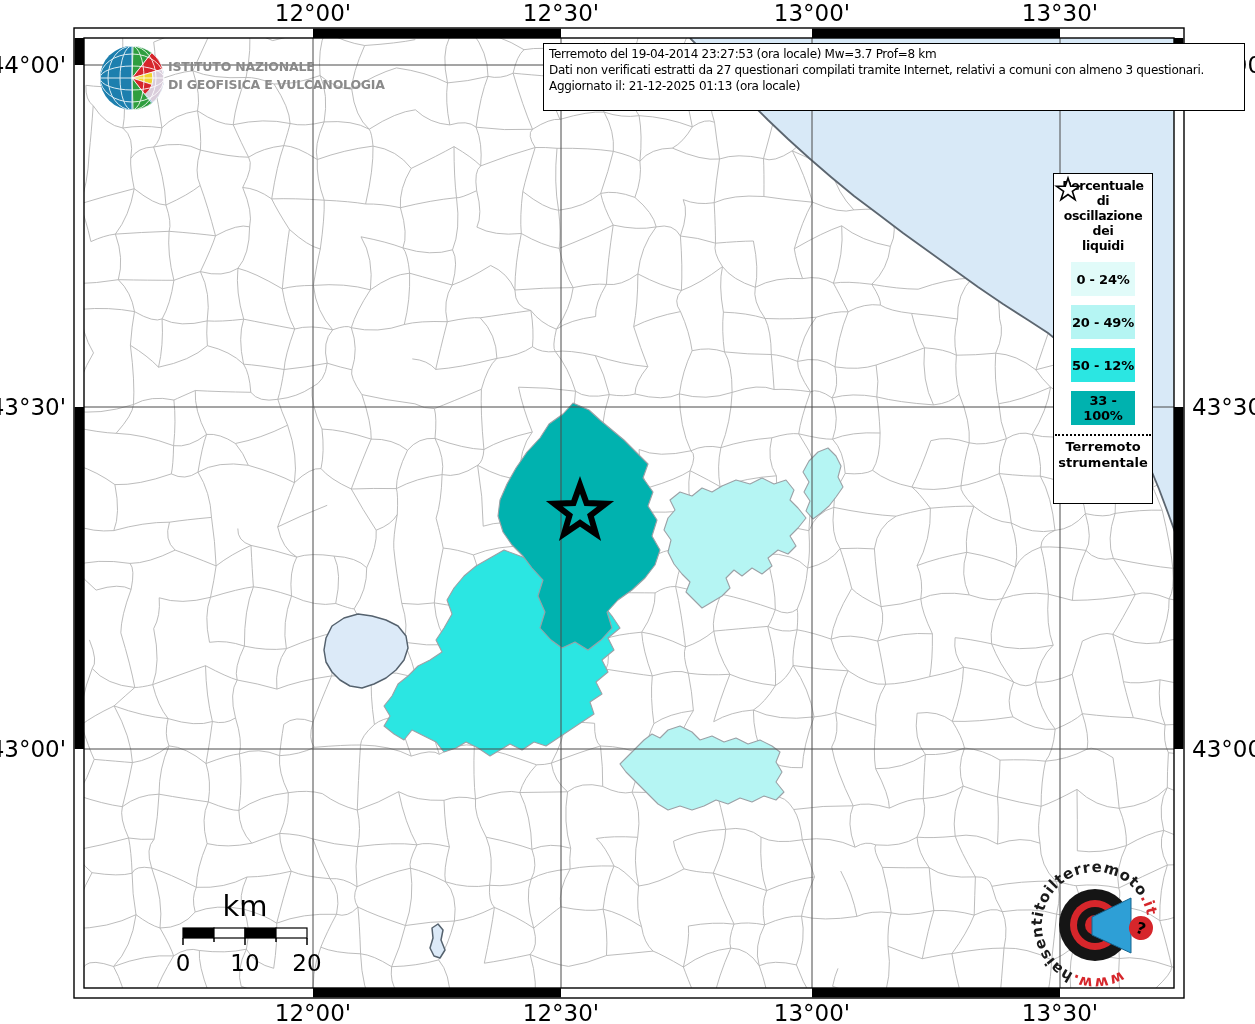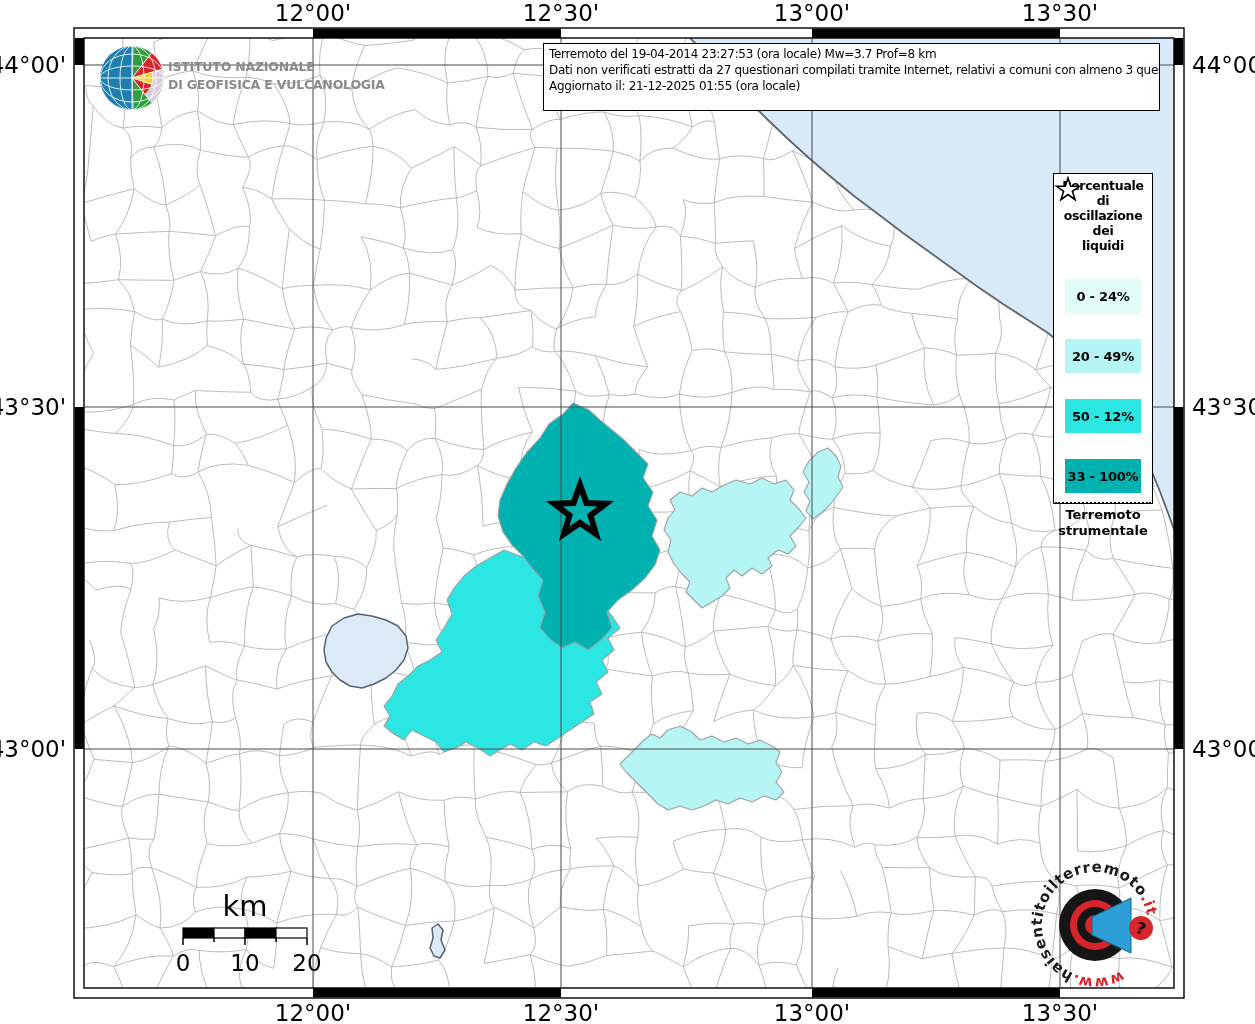--- a/index.html
+++ b/index.html
@@ -1,26 +1,26 @@
 <!DOCTYPE html>
 <html><head>
 <meta charset="utf-8">
 <style>
   html,body{margin:0;padding:0;background:#fff;}
   .stage{position:relative;width:1255px;height:1024px;background:#fff;overflow:hidden;
          font-family:"DejaVu Sans","Liberation Sans",sans-serif;}
   svg{position:absolute;left:0;top:0;}
-  .infobox{position:absolute;left:543px;top:43px;width:617px;height:68px;box-sizing:border-box;
+  .infobox{position:absolute;left:543px;top:43px;width:702px;height:68px;box-sizing:border-box;
            background:#fff;border:1.4px solid #000;z-index:3;padding:2px 5px;overflow:hidden;}
   .infobox div{font-size:12px;line-height:16.2px;letter-spacing:-0.3px;color:#000;white-space:nowrap;}
   .legend{position:absolute;left:1053px;top:173px;width:100px;height:331px;box-sizing:border-box;
           background:#fff;border:1.4px solid #000;z-index:3;text-align:center;color:#000;}
   .legend-title{font-weight:bold;font-size:12.5px;line-height:15px;letter-spacing:-0.3px;
                 white-space:pre-line;margin-top:4px;}
-  .swatch{width:76px;height:34px;margin:26px auto 0;display:flex;align-items:center;justify-content:center;
+  .swatch{width:64px;height:34px;margin:9px auto 0;display:flex;align-items:center;justify-content:center;
           font-weight:bold;font-size:13px;letter-spacing:-0.2px;}
   .legend-divider{border-top:2px dotted #000;margin:9px 1px 3px;}
   .epicenter-label{font-weight:bold;font-size:13px;line-height:16px;white-space:pre-line;}
   .legend-star{margin-top:1px;}
   text{fill:#000;}
   .coordlbl{font-size:23px;}
   .sb-num{font-size:23px;text-anchor:middle;}
   .sb-km{font-size:29px;text-anchor:middle;}
   .ingv-t{font-size:12.5px;font-weight:bold;fill:#8a8a8a;letter-spacing:-0.2px;}
   .wm-text{font-size:15px;font-weight:bold;letter-spacing:0.8px;}
@@ -154,21 +154,21 @@
         <text x="66" y="415" text-anchor="end" class="coordlbl">43°30'</text>
         <text x="1192" y="415" text-anchor="start" class="coordlbl">43°30'</text>
         <text x="66" y="757" text-anchor="end" class="coordlbl">43°00'</text>
         <text x="1192" y="757" text-anchor="start" class="coordlbl">43°00'</text>
       </g>
   </svg>
 
   <div class="infobox">
     <div>Terremoto del 19-04-2014 23:27:53 (ora locale) Mw=3.7 Prof=8 km</div>
     <div>Dati non verificati estratti da 27 questionari compilati tramite Internet, relativi a comuni con almeno 3 questionari.</div>
-    <div>Aggiornato il: 21-12-2025 01:55 (ora locale)</div>
+    <div>Aggiornato il: 21-12-2025 01:13 (ora locale)</div>
   </div>
 
   <div class="legend">
     <div class="legend-title">Percentuale
 di
 oscillazione
 dei
 liquidi</div>
     <div class="swatch" id="sw0" style="background: rgb(225, 251, 249);">
         <span>0 - 24%</span>

